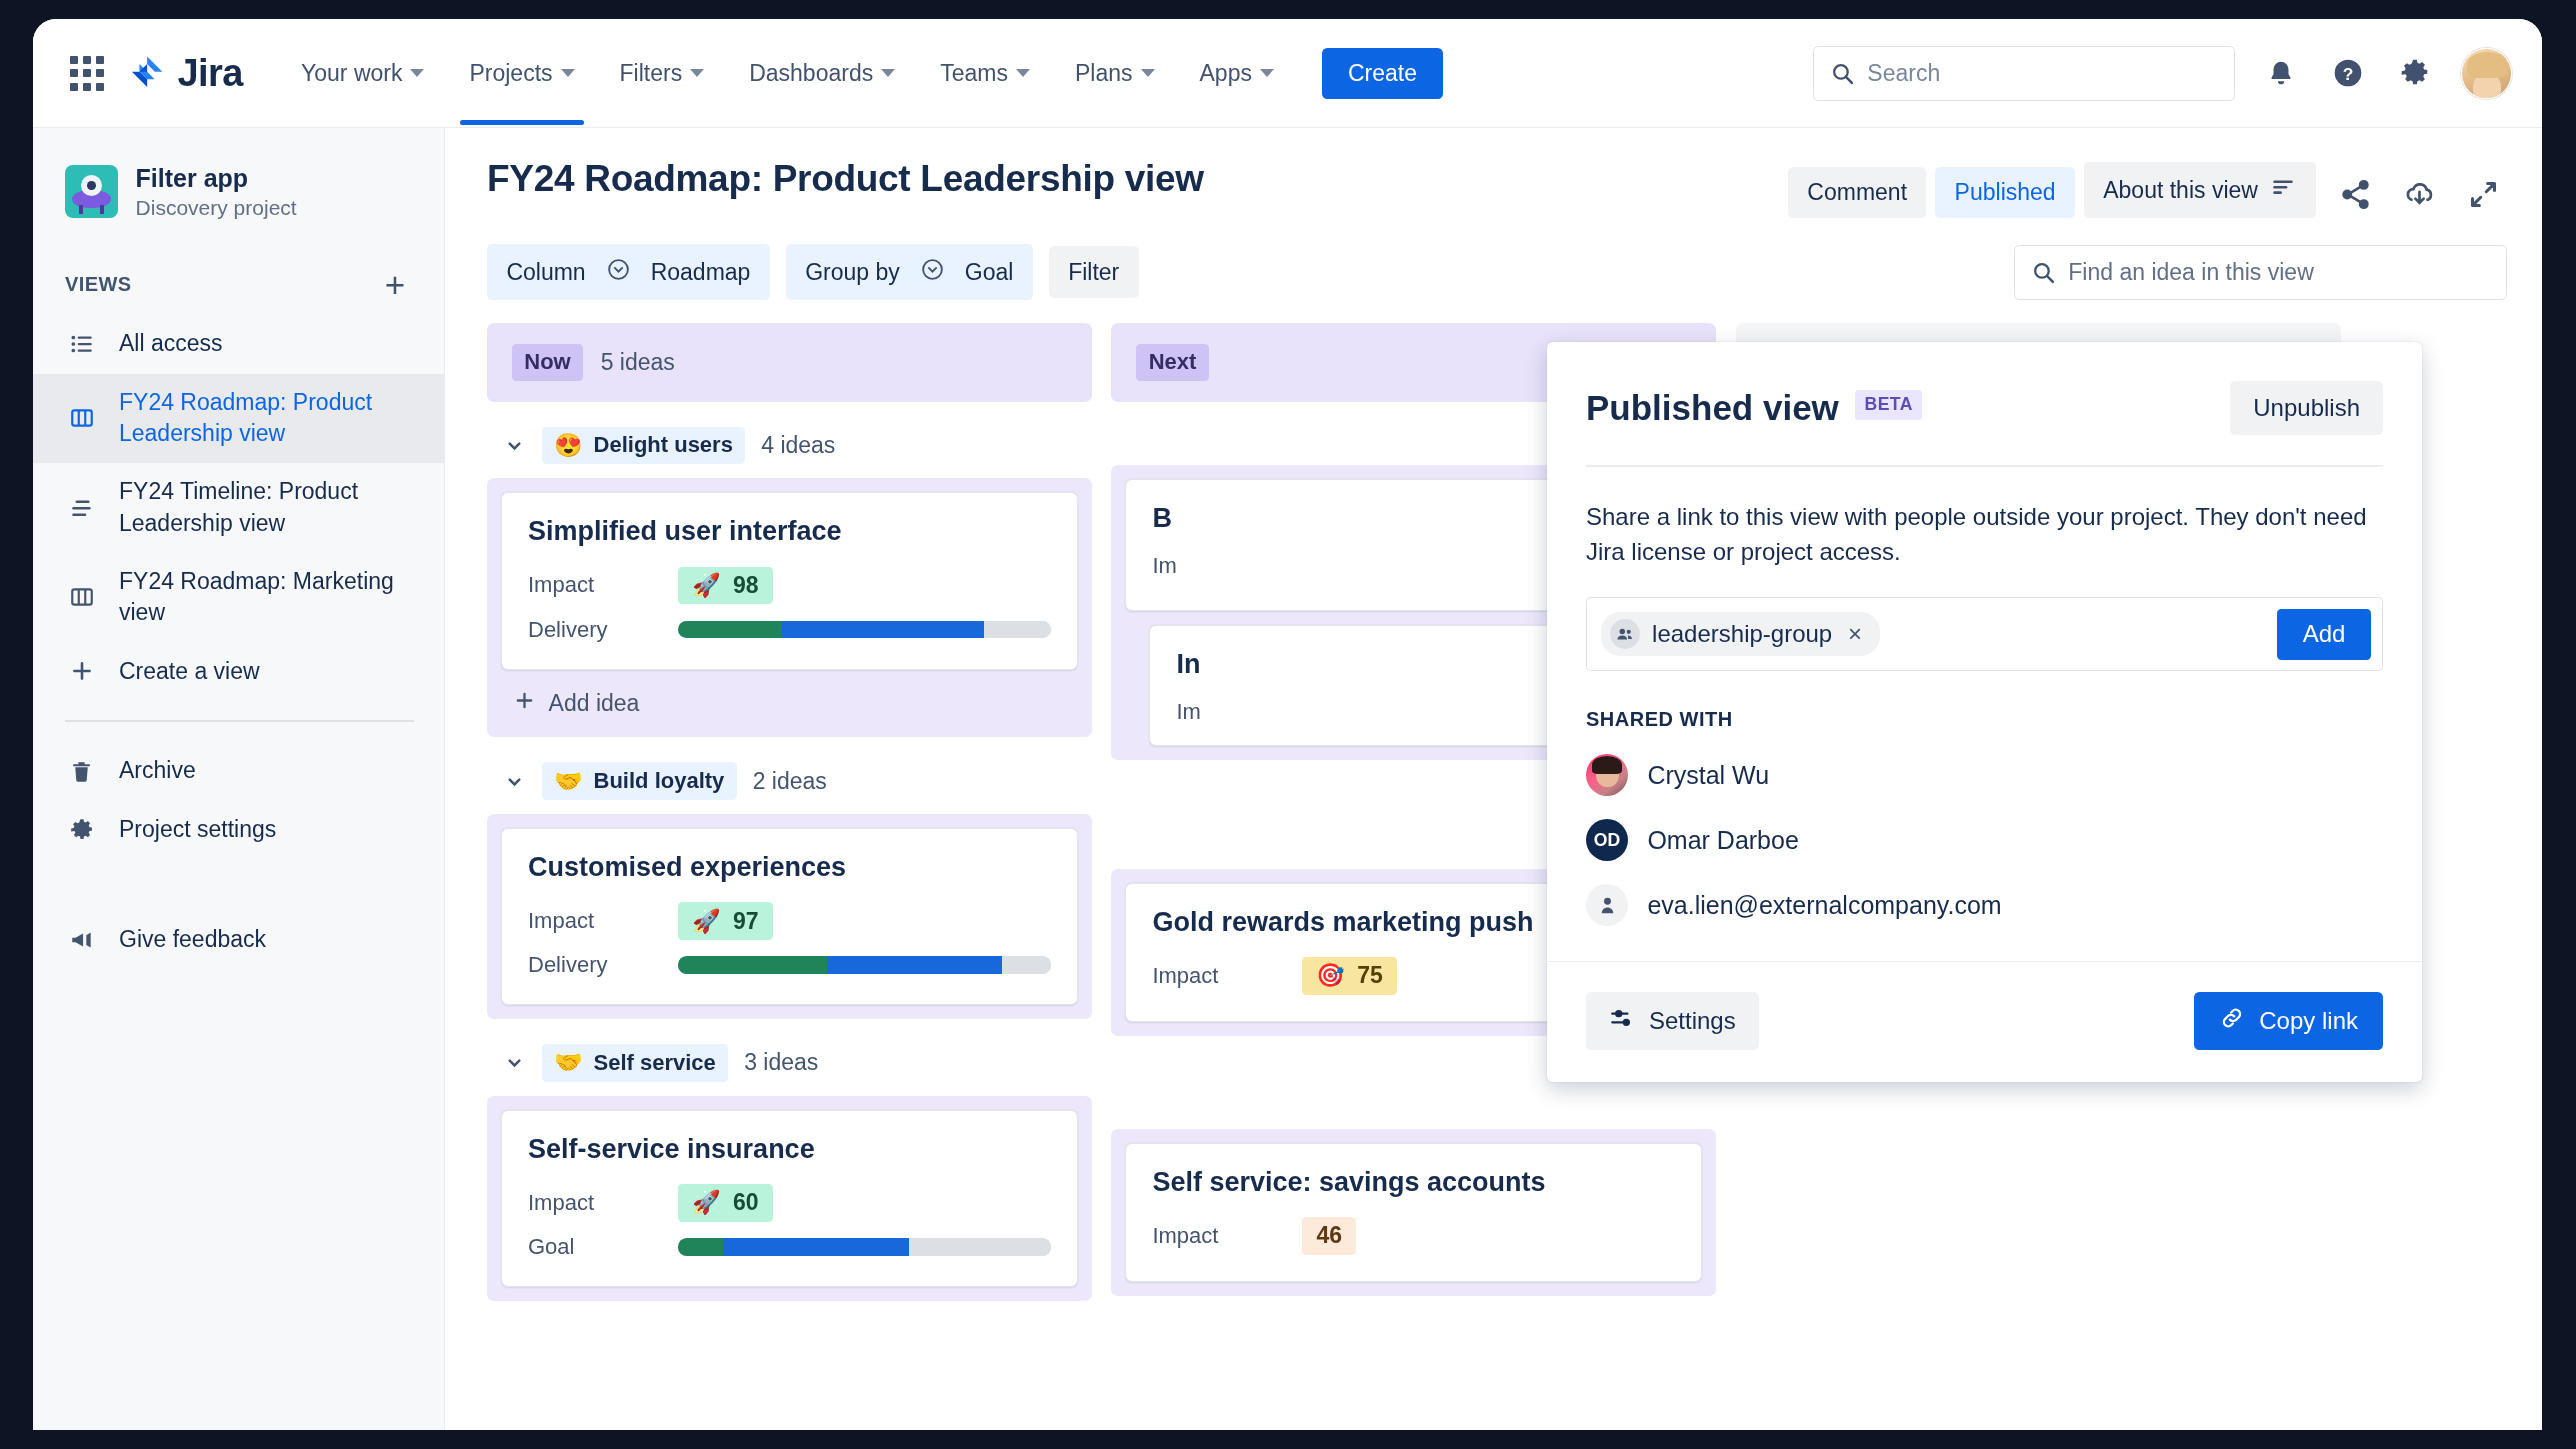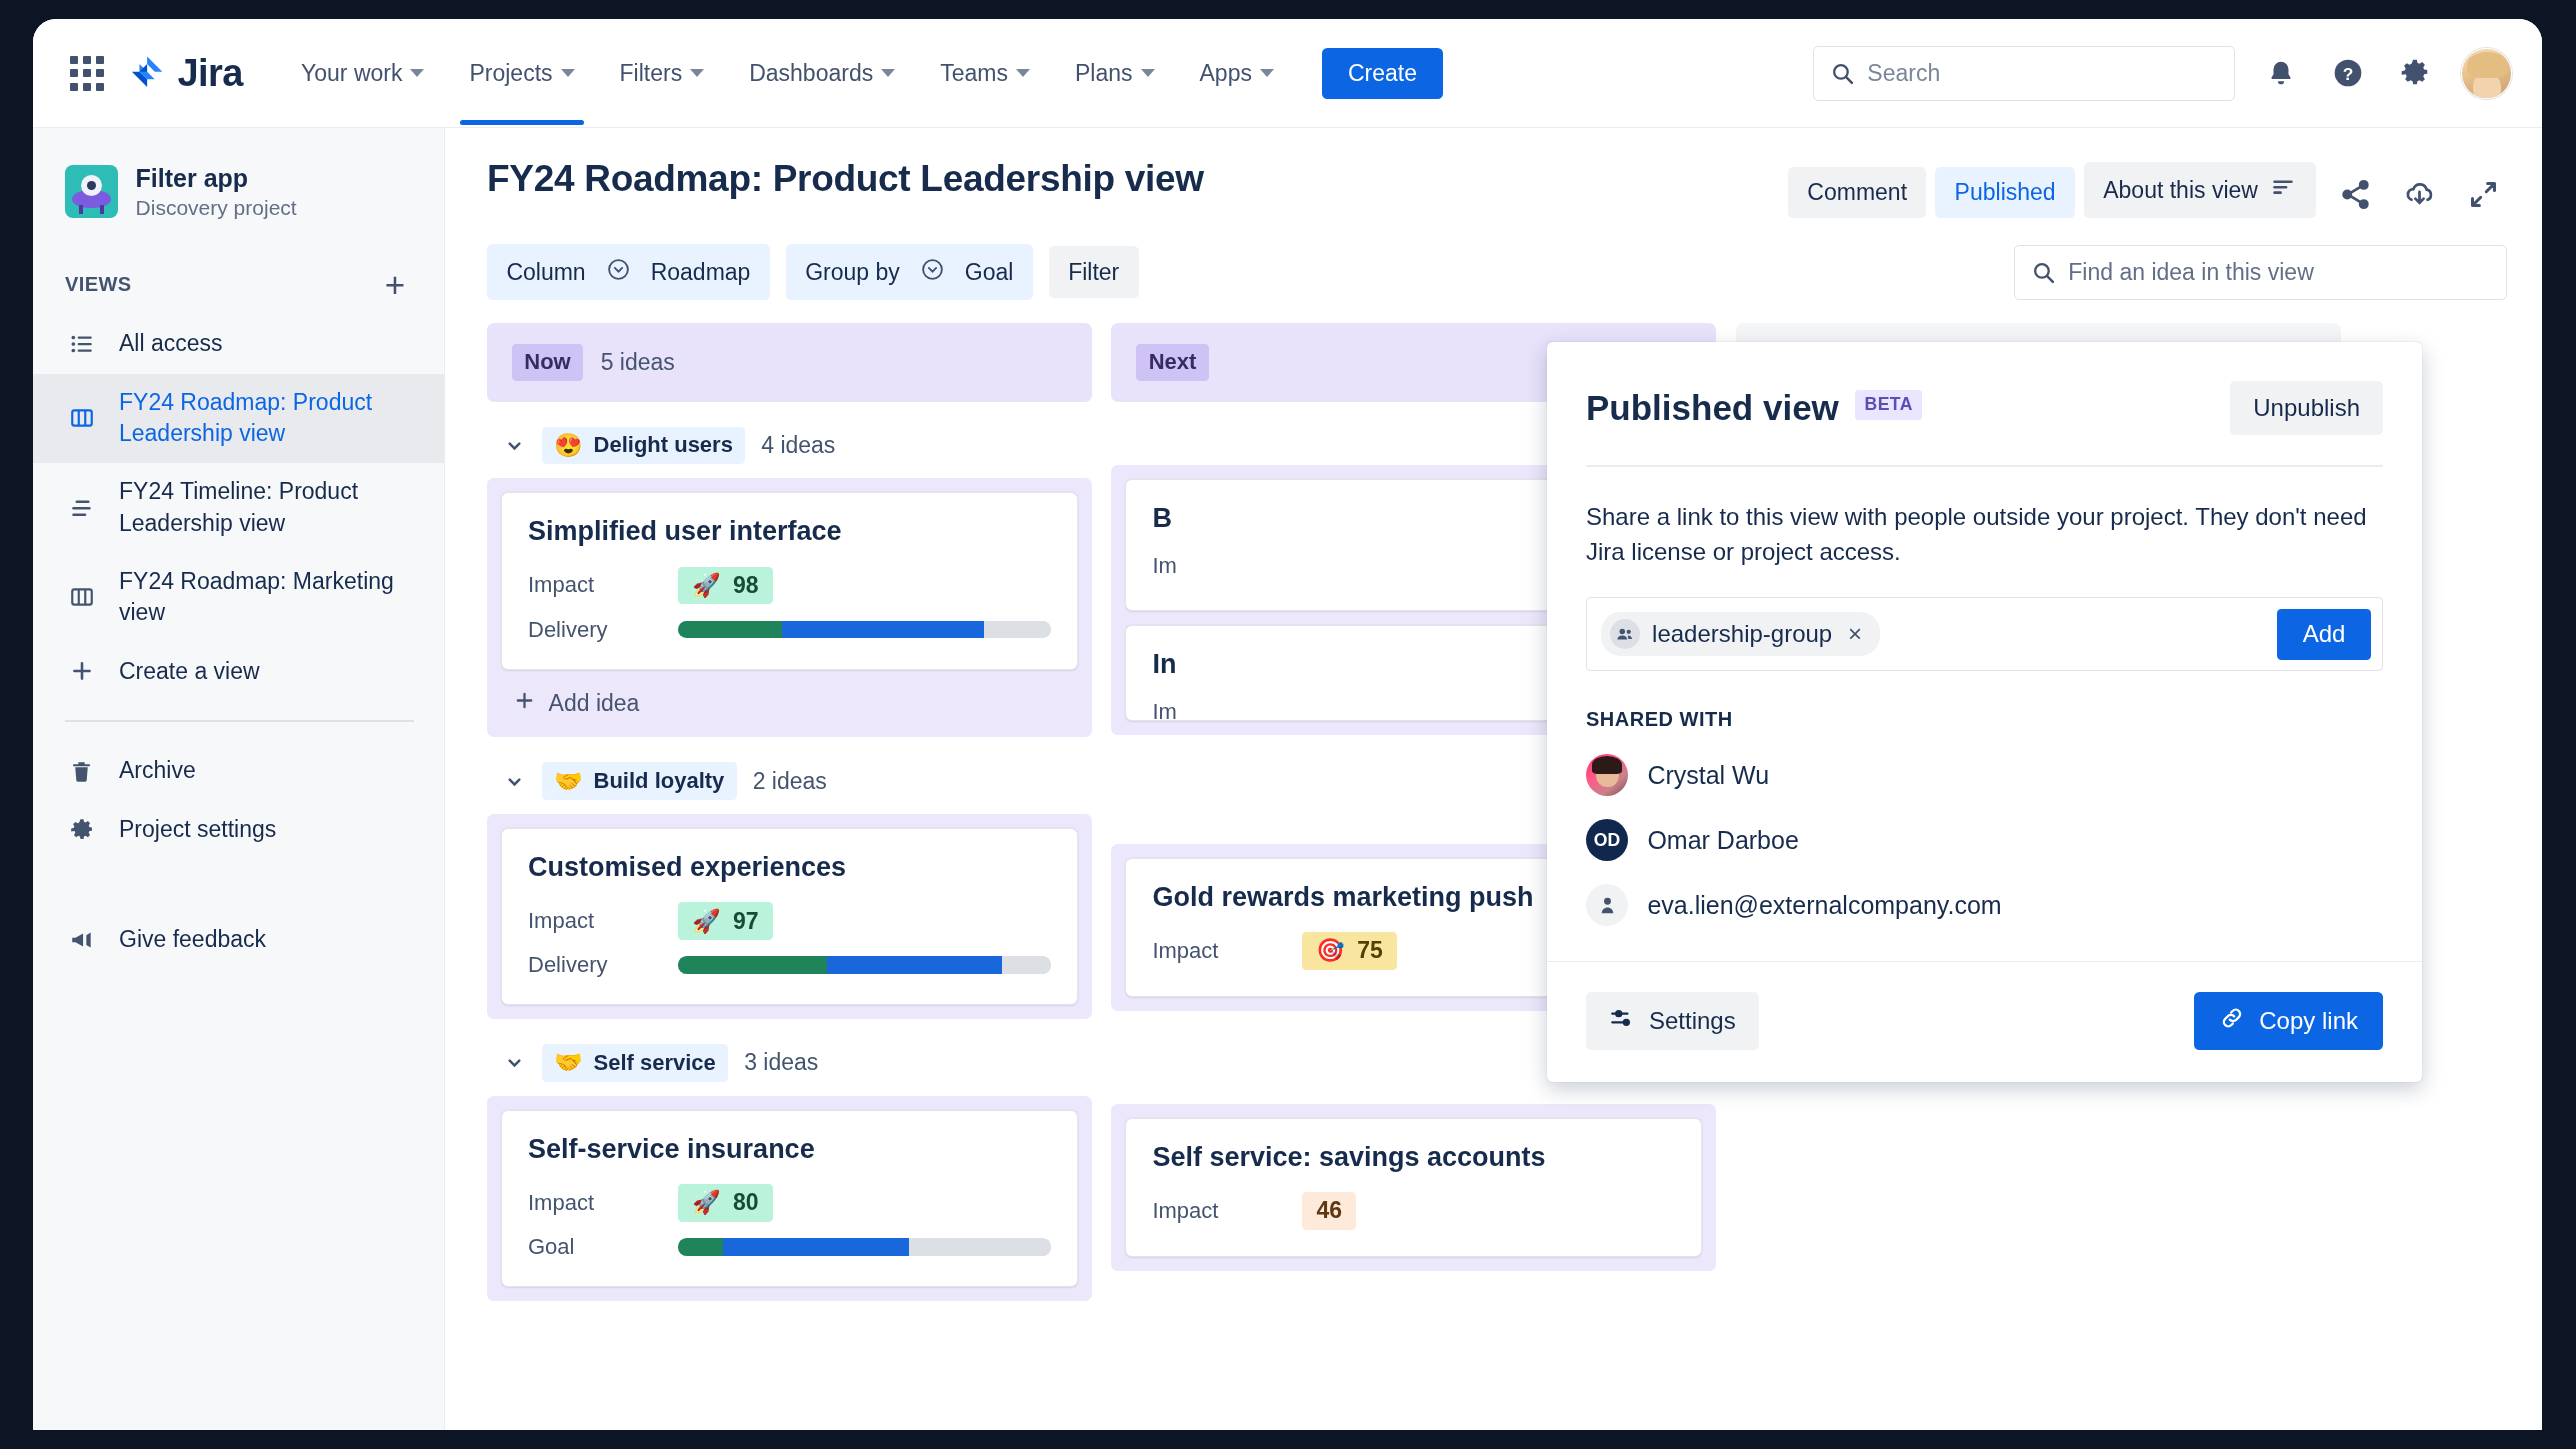--- a/index.html
+++ b/index.html
@@ -632,21 +632,21 @@
             </span>
             <span class="group-count">3 ideas</span>
           </div>
           <div class="group-body">
             <div class="card">
               <div class="card-title">Self-service insurance</div>
               <div class="field-row">
                 <span class="field-label">Impact</span>
                 <span class="impact-badge green">
                   <span>🚀</span>
-                  <span>80</span>
+                  <span>60</span>
                 </span>
               </div>
               <div class="field-row">
                 <span class="field-label">Goal</span>
                 <span class="bar">
                   <i class="seg green" style="width:12%"></i>
                     <i class="seg blue" style="width:50%"></i>
                     <i class="seg grey" style="width:38%"></i>
                 </span>
               </div>
@@ -660,21 +660,21 @@
           </div>
 
           <div style="height:63px"></div>
           <div class="group-body">
             <div class="card" style="height:132px;overflow:hidden;">
               <div class="card-title">B</div>
               <div class="field-row">
                 <span class="field-label">Im</span>
               </div>
             </div>
-            <div class="card" style="height:96px;overflow:hidden;margin-top:14px;">
+            <div class="card" style="height:121px;overflow:hidden;margin-top:14px;margin-left:24px;">
               <div class="card-title">In</div>
               <div class="field-row">
                 <span class="field-label">Im</span>
               </div>
             </div>
           </div>
 
           <div style="height:109px"></div>
           <div class="group-body">
             <div class="card">

